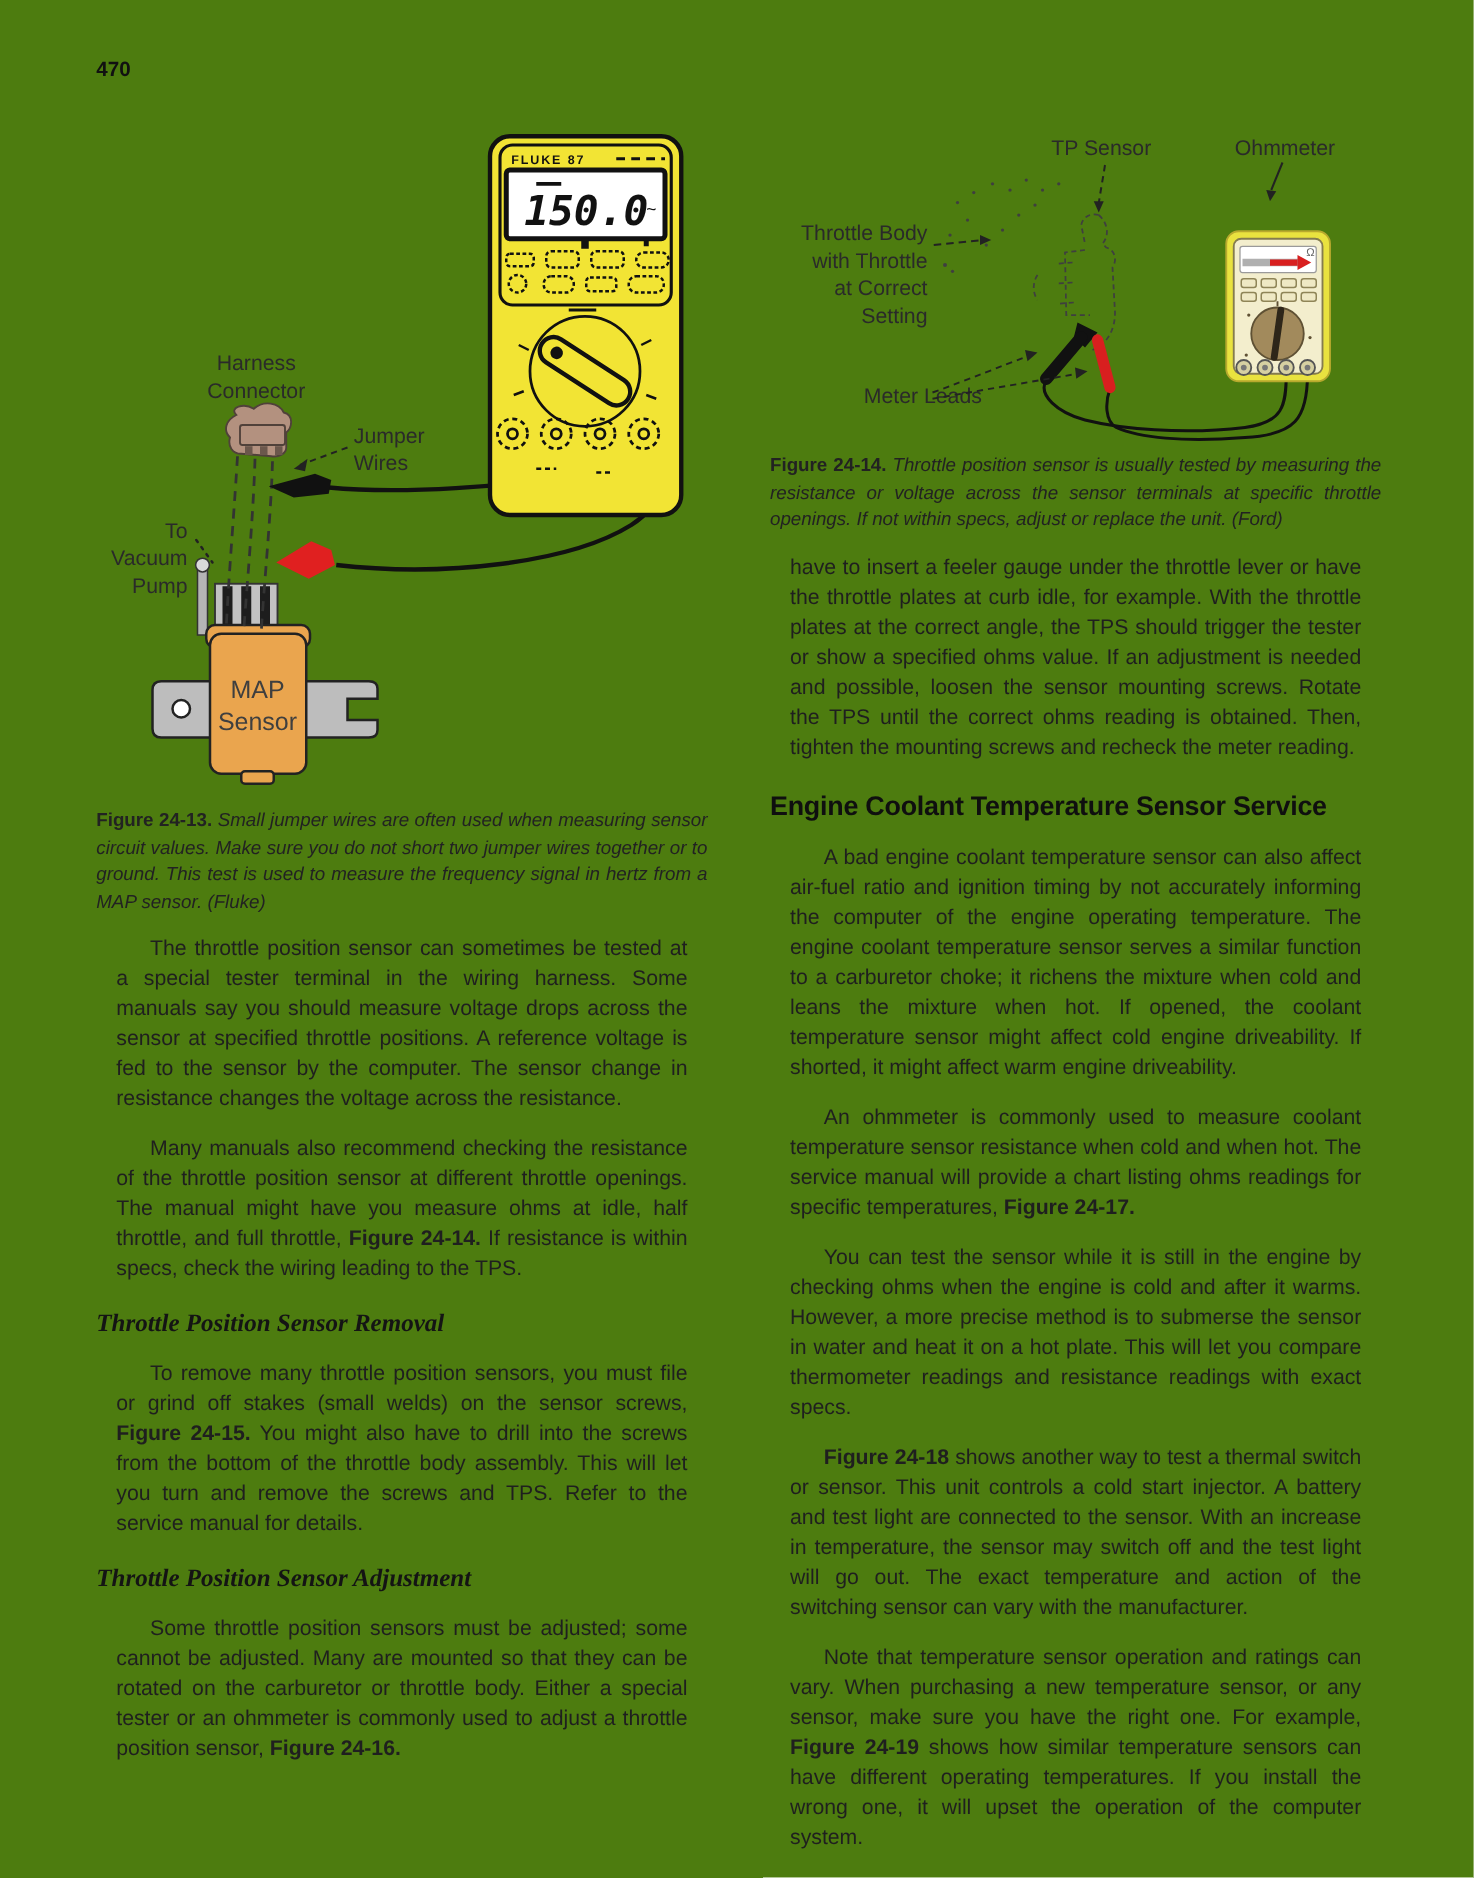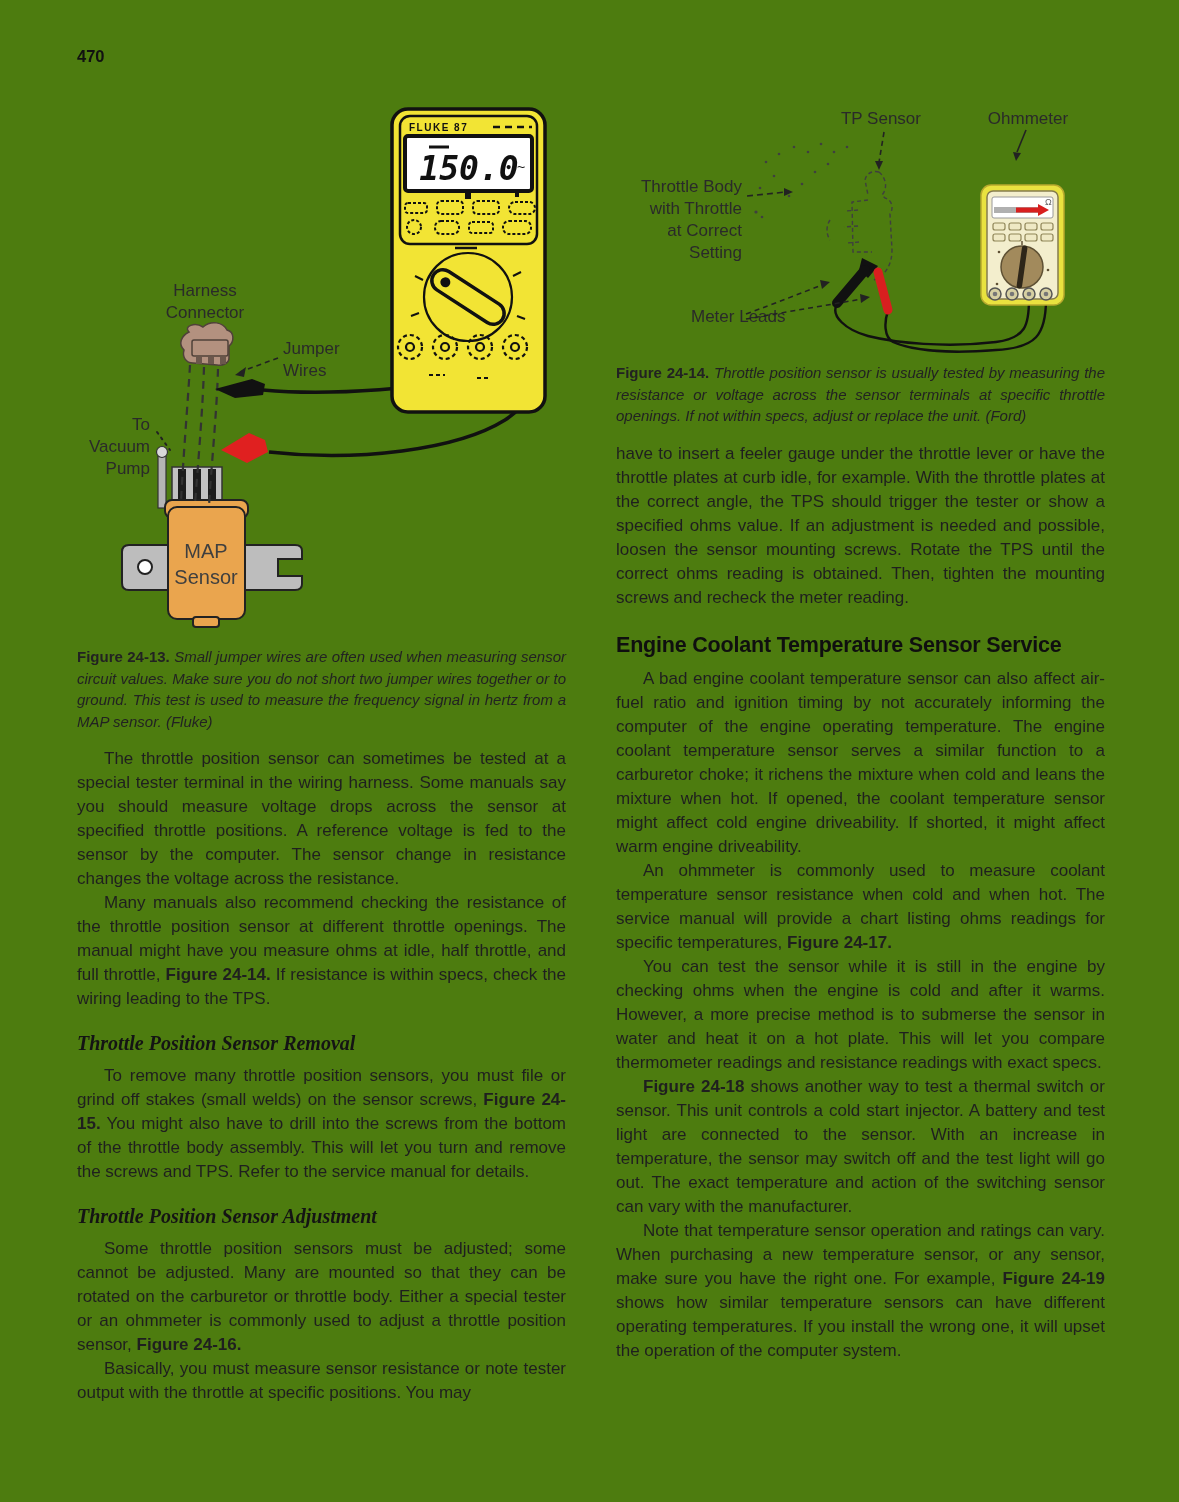--- a/index.html
+++ b/index.html
@@ -6,21 +6,21 @@
   body{width:1179px;height:1502px;position:relative;font-family:"Liberation Sans",sans-serif;color:#1f1f1f;}
   .page{position:absolute;inset:0;background:#4d7c0f;overflow:hidden;}
   .pageno{position:absolute;left:77px;top:47px;font-size:16.5px;font-weight:bold;color:#111;}
   .htitle{position:absolute;top:47px;left:592px;width:488px;text-align:right;font-size:16.5px;font-weight:bold;color:#111;}
   .col{position:absolute;top:100px;width:489px;}
   .col-left{left:77px;}
   .col-right{left:616px;}
   .fig{position:relative;}
   svg{display:block;}
   .caption{font-size:15px;line-height:21.5px;font-style:italic;color:#222;text-align:justify;margin-top:9px;}
-  .body-p{font-size:17px;line-height:24px;text-align:justify;margin:0;color:#1f1f1f;}
+  .body-p{font-size:17px;line-height:24px;text-align:justify;margin:16px;color:#1f1f1f;}
   .ind{text-indent:27px;}
   .mt{margin-top:15px;}
   .subhead{font-family:"Liberation Serif",serif;font-weight:bold;font-style:italic;font-size:20px;color:#141414;margin:21px 0 9px 0;}
   .mainhead{font-size:21.5px;font-weight:bold;letter-spacing:-0.2px;color:#0f0f0f;margin:23px 0 9px 0;}
   .figlabel{fill:#2a2a2a;font-size:17px;font-family:"Liberation Sans",sans-serif;}
   .maplabel{fill:#3f3f3f;font-size:20px;font-family:"Liberation Sans",sans-serif;}
   .lcd{font-family:"DejaVu Sans Mono",monospace;font-style:italic;font-weight:bold;font-size:33px;fill:#111;}
 </style>
 </head>
 <body>
@@ -143,21 +143,20 @@
     <p class="caption"><span style="font-weight: bold; font-style: normal;">Figure 24-13.</span><span> Small jumper wires are often used when measuring sensor circuit values. Make sure you do not short two jumper wires together or to ground. This test is used to measure the frequency signal in hertz from a MAP sensor. (Fluke)</span></p>
 
     <p class="body-p ind mt">The throttle position sensor can sometimes be tested at a special tester terminal in the wiring harness. Some manuals say you should measure voltage drops across the sensor at specified throttle positions. A reference voltage is fed to the sensor by the computer. The sensor change in resistance changes the voltage across the resistance.</p>
     <p class="body-p ind"><span>Many manuals also recommend checking the resistance of the throttle position sensor at different throttle openings. The manual might have you measure ohms at idle, half throttle, and full throttle, </span><span style="font-weight: bold;">Figure 24-14.</span><span> If resistance is within specs, check the wiring leading to the TPS.</span></p>
 
     <h3 class="subhead">Throttle Position Sensor Removal</h3>
     <p class="body-p ind"><span>To remove many throttle position sensors, you must file or grind off stakes (small welds) on the sensor screws, </span><span style="font-weight: bold;">Figure 24-15.</span><span> You might also have to drill into the screws from the bottom of the throttle body assembly. This will let you turn and remove the screws and TPS. Refer to the service manual for details.</span></p>
 
     <h3 class="subhead">Throttle Position Sensor Adjustment</h3>
     <p class="body-p ind"><span>Some throttle position sensors must be adjusted; some cannot be adjusted. Many are mounted so that they can be rotated on the carburetor or throttle body. Either a special tester or an ohmmeter is commonly used to adjust a throttle position sensor, </span><span style="font-weight: bold;">Figure 24-16.</span></p>
-    <p class="body-p ind">Basically, you must measure sensor resistance or note tester output with the throttle at specific positions. You may</p>
   </div>
 
   <div class="col col-right">
 
     <div class="fig">
       <svg width="489" height="253" viewBox="0 0 489 253">
 
         <text class="figlabel" x="265" y="24" text-anchor="middle">TP Sensor</text>
         <text class="figlabel" x="412" y="24" text-anchor="middle">Ohmmeter</text>
         <line x1="410" y1="30" x2="401" y2="52" stroke="#222" stroke-width="1.6"></line>

